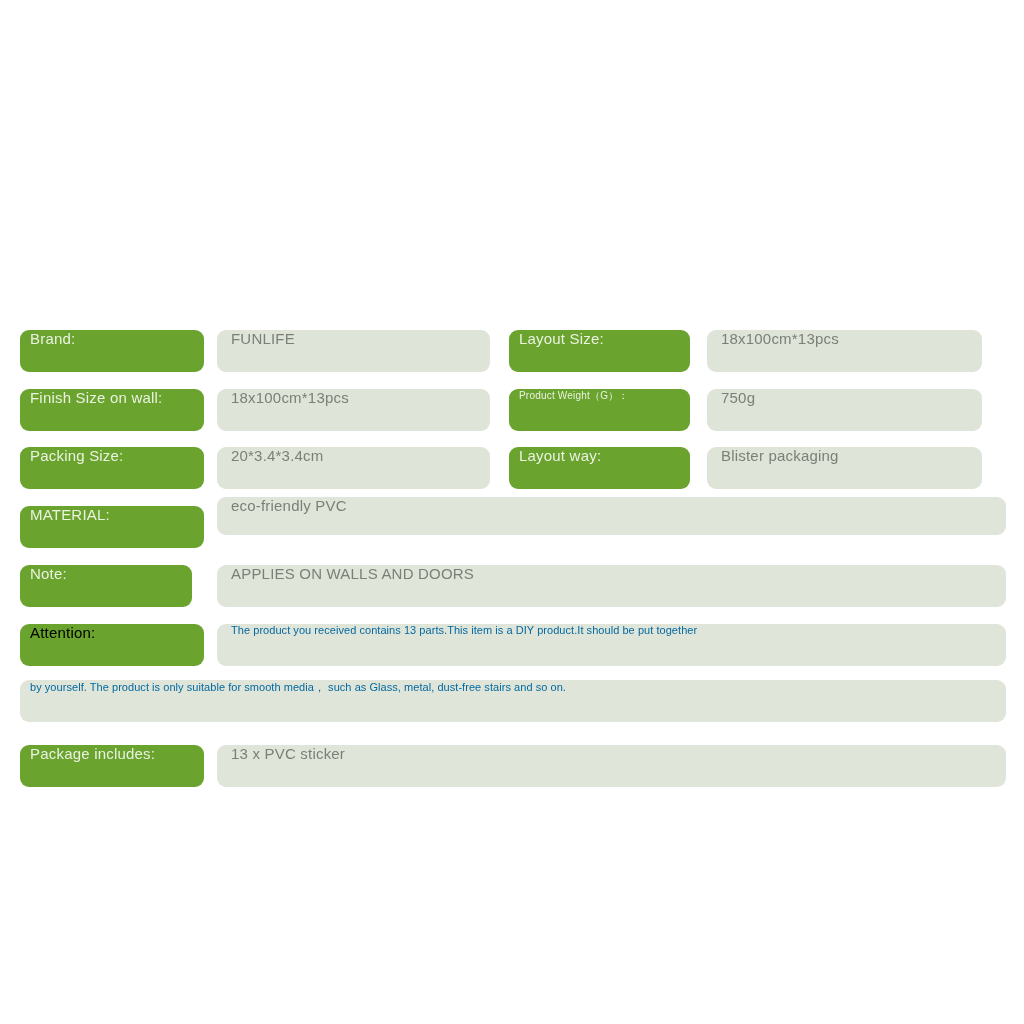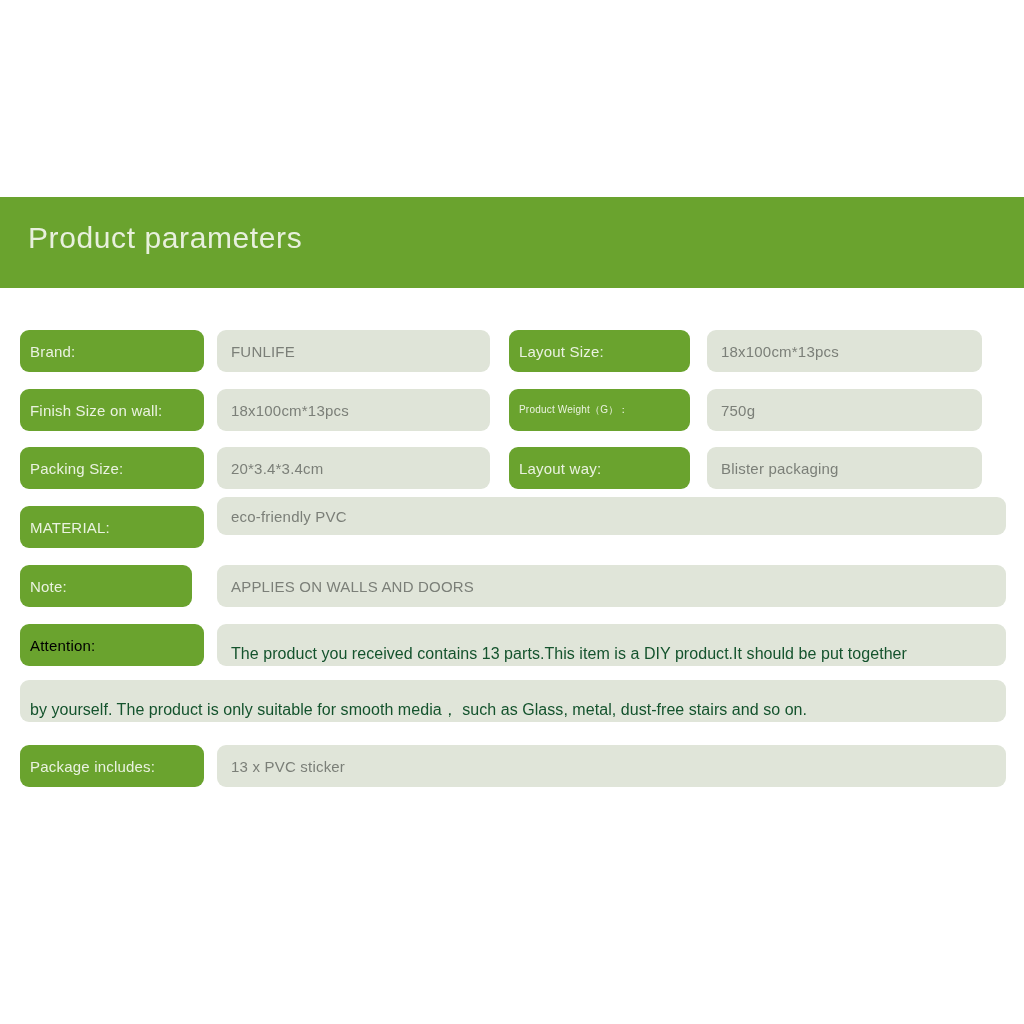--- a/index.html
+++ b/index.html
@@ -63,21 +63,20 @@
     left: 0;
     top: 288px;
     width: 1024px;
   }
 
   .pill {
     position: absolute;
     box-sizing: border-box;
     border-radius: 9px;
     display: flex;
-    align-items: center;
     overflow: hidden;
     white-space: nowrap;
   }
 
   .pill.label {
     background: #6aa32e;
     color: #eaf2e0;
     padding-left: 10px;
     padding-right: 6px;
   }
@@ -97,35 +96,31 @@
     font-size: 15px;
     font-weight: 400;
     letter-spacing: 0.2px;
   }
 
   .pill.label .txt { font-size: 15px; }
   .pill.label.small .txt { font-size: 10px; }
 
   .pill.value .txt { font-size: 15px; }
   .pill.value.alert .txt {
-    color: #14532d;
-    font-size: 16px;
+    color: #0369a1;
+    font-size: 11px;
     letter-spacing: 0.05px;
-    margin-top: 18px;
   }
   .pill.label.alert .txt { color: #000000; }
 </style>
 </head>
 <body>
 
 <div class="page">
 
-  <div class="header-band">
-    <div class="header-title">Product parameters</div>
-  </div>
 
   <div class="watermark">Bemmmr</div>
 
   <div class="spec-table">
 
     <div class="pill label" style="left:20px; top:42px; width:184px; height:42px;">
       <span class="txt">Brand:</span>
     </div>
     <div class="pill value" style="left:217px; top:42px; width:273px; height:42px;">
       <span class="txt">FUNLIFE</span>

